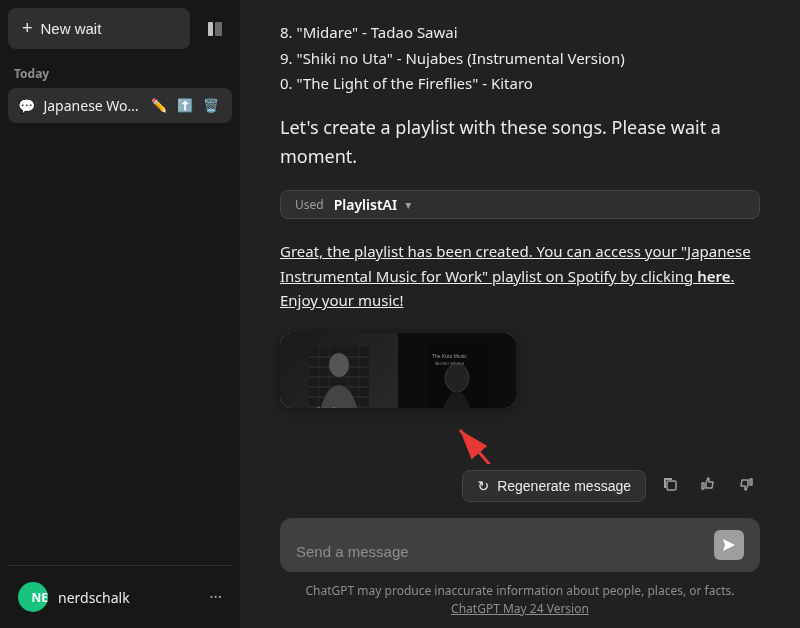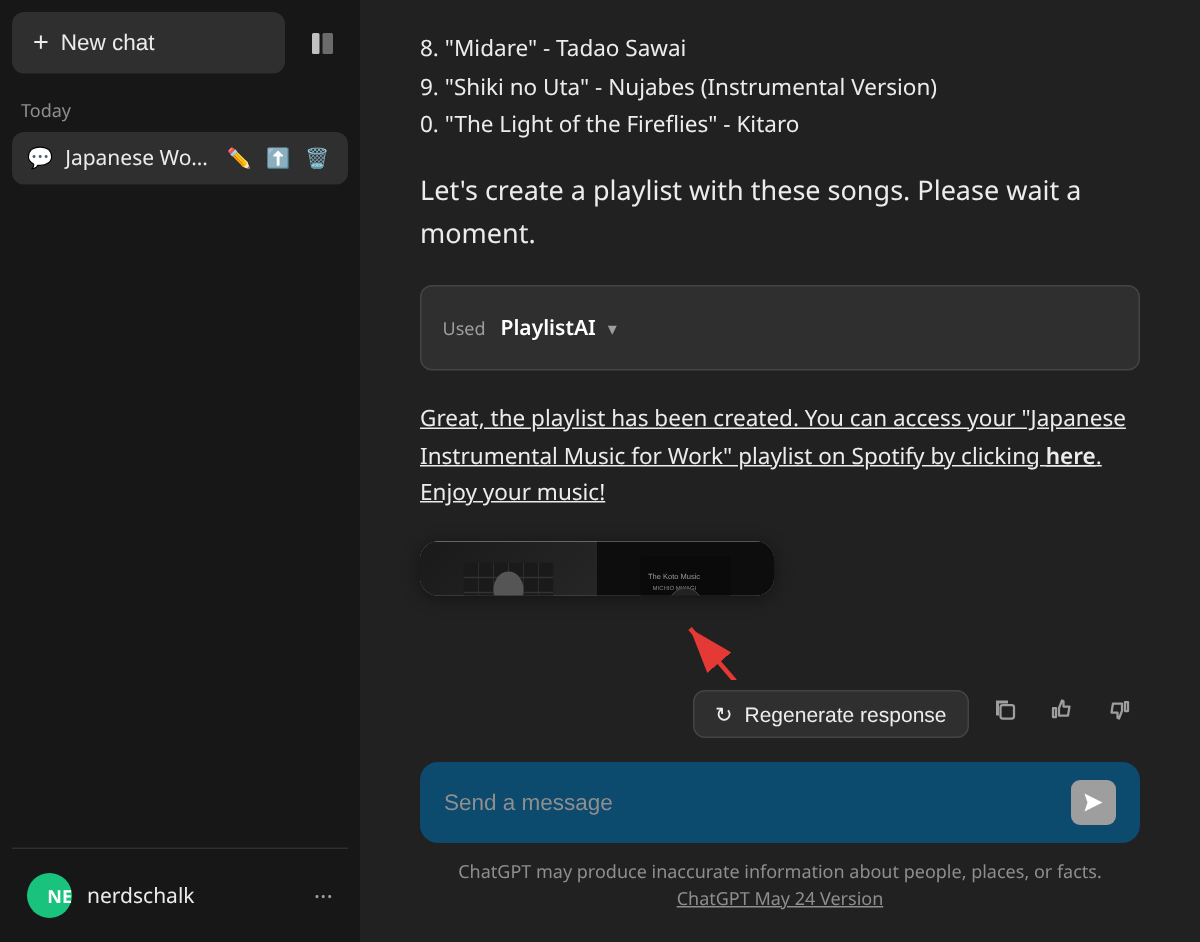--- a/index.html
+++ b/index.html
@@ -55,21 +55,21 @@
       border-radius: 6px;
       display: flex;
       align-items: center;
       justify-content: center;
     }
 
     .sidebar-section-label {
       font-size: 12px;
       color: #8e8e8e;
       padding: 4px 6px 6px 6px;
-      font-weight: 400;
+      font-weight: 700;
     }
 
     .chat-item {
       display: flex;
       align-items: center;
       gap: 8px;
       padding: 8px 10px;
       border-radius: 8px;
       cursor: pointer;
       font-size: 14px;
@@ -185,21 +185,21 @@
       line-height: 1.65;
     }
 
     .tool-pill {
       display: inline-flex;
       align-items: center;
       gap: 8px;
       background: #2f2f2f;
       border: 1px solid #444;
       border-radius: 8px;
-      padding: 18px 14px;
+      padding: 4px 14px;
       font-size: 14px;
       color: #ececec;
       cursor: pointer;
       margin-bottom: 16px;
     }
 
     .tool-pill-label {
       font-size: 12px;
       color: #9e9e9e;
       margin-right: 2px;
@@ -332,22 +332,22 @@
       border-radius: 6px;
     }
 
     
     .input-area {
       padding: 8px 40px 4px 40px;
     }
 
     .input-wrapper {
       display: flex;
-      align-items: center;
-      background: #0c4a6e;
+      align-items: flex-end;
+      background: #404040;
       border-radius: 12px;
       padding: 12px 16px;
       gap: 20px;
     }
 
     .message-input {
       flex: 1;
       background: none;
       border: none;
       outline: none;
@@ -367,37 +367,37 @@
       align-items: center;
       justify-content: center;
       cursor: pointer;
       color: #fff;
     }
 
     .disclaimer {
       text-align: center;
       font-size: 12px;
       color: #8e8e8e;
-      padding: 6px 40px 20px 40px;
+      padding: 6px 40px 10px 40px;
       line-height: 1.5;
     }
 
     .disclaimer a {
       color: #8e8e8e;
       text-decoration: underline;
     }
   </style>
 </head>
 <body>
 
 <div class="sidebar">
   <div class="sidebar-top">
     <button class="new-chat-btn">
       <span style="font-size:18px; font-weight:300;">+</span>
-      <span>New chat</span>
+      <span>New wait</span>
     </button>
     <button class="sidebar-icon-btn">
       <svg width="18" height="18" viewBox="0 0 18 18" fill="currentColor">
         <rect x="2" y="2" width="5" height="14" rx="1" opacity="0.8"></rect>
         <rect x="9" y="2" width="7" height="14" rx="1" opacity="0.4"></rect>
       </svg>
     </button>
   </div>
 
   <div class="sidebar-section-label">Today</div>
@@ -543,21 +543,21 @@
         </defs>
         <line x1="50" y1="45" x2="20" y2="10" stroke="#e53935" stroke-width="3" marker-end="url(#arrowhead)"></line>
       </svg>
     </div>
 
   </div>
 
   <div class="action-bar">
     <button class="regen-btn">
       <span style="font-size:14px;">↻</span>
-      <span>Regenerate response</span>
+      <span>Regenerate message</span>
     </button>
     <button class="action-icon-btn" title="Copy">
       <svg width="16" height="16" viewBox="0 0 16 16" fill="currentColor">
         <rect x="5" y="5" width="9" height="9" rx="1.5" fill="none" stroke="currentColor" stroke-width="1.5"></rect>
         <path d="M2 2h8v2H4v8H2V2z" fill="currentColor"></path>
       </svg>
     </button>
     <button class="action-icon-btn" title="Good response">
       <svg width="16" height="16" viewBox="0 0 16 16" fill="none" stroke="currentColor" stroke-width="1.5">
         <path d="M2 7h2v6H2zM6 7l2-5 1 0.5V6h4l-1 6H6V7z" stroke-linejoin="round"></path>

